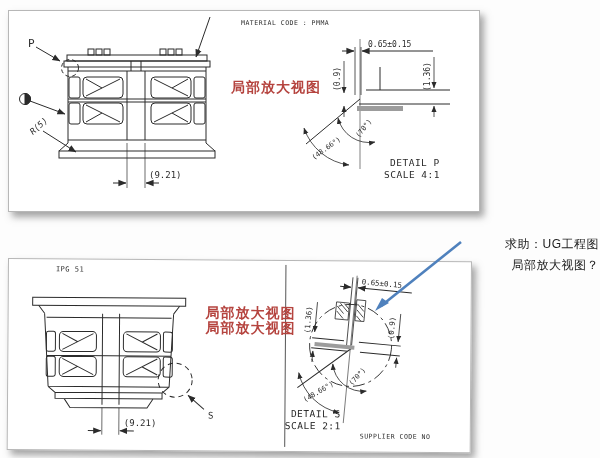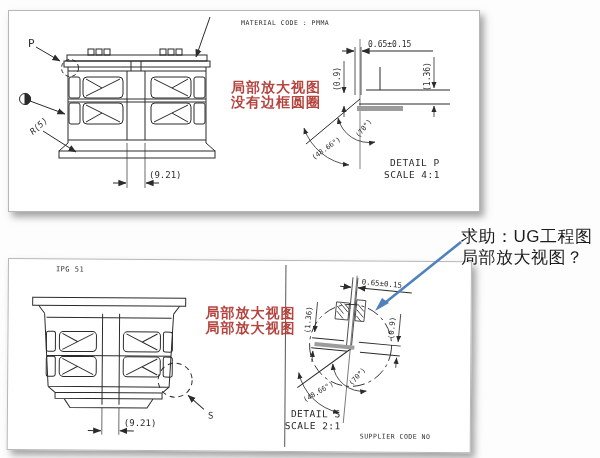--- a/index.html
+++ b/index.html
@@ -13,22 +13,22 @@
   }
   #panel-top{left:8px;top:10px;width:470px;height:200px;}
   #panel-bottom{left:8px;top:258px;width:462px;height:190px;transform:rotate(.4deg);transform-origin:top left;}
   .red-note{
     position:absolute;color:#b5443f;font-size:14px;line-height:15px;
     font-weight:600;letter-spacing:1px;white-space:nowrap;font-family:Liberation Mono, monospace;
   }
   #red-note-top{left:222px;top:70px;}
   #red-note-bottom{left:197px;top:46px;}
   #help-text{
-    position:absolute;left:461px;top:226px;width:138px;
-    font-size:17px;line-height:21px;color:#1c1c1c;letter-spacing:.5px;
+    position:absolute;left:461px;top:234px;width:138px;
+    font-size:12px;line-height:21px;color:#1c1c1c;letter-spacing:.5px;text-align:right;
   }
   svg{position:absolute;left:0;top:0;}
   svg text{fill:#2b2b2b;font-family:"DejaVu Sans Mono","Liberation Mono",monospace;}
   .cad{letter-spacing:.5px;}
 </style>
 </head>
 <body>
 
 <div class="panel" id="panel-top">
   <svg width="470" height="200" viewBox="0 0 470 200">
@@ -124,21 +124,20 @@
     <text transform="translate(331,80) rotate(-90)" font-size="8">(0.9)</text>
     <text transform="translate(421,80) rotate(-90)" font-size="8">(1.36)</text>
     <text transform="translate(305,149) rotate(-36)" font-size="7">(48.66°)</text>
     <text transform="translate(350,127) rotate(-52)" font-size="7">(70°)</text>
     <text x="381" y="155" font-size="9.5" class="cad">DETAIL P</text>
     <text x="375" y="167" font-size="9.5" class="cad">SCALE 4:1</text>
   </svg>
 
   <div class="red-note" id="red-note-top">
     <div>局部放大视图</div>
-    <div>没有边框圆圈</div>
   </div>
 </div>
 
 <div class="panel" id="panel-bottom">
   <svg width="462" height="190" viewBox="0 0 462 190">
     <g stroke="#2b2b2b" stroke-width="1" fill="none">
 
       <path d="M277,4 V186" stroke-width=".8"></path>
 
       <g>

